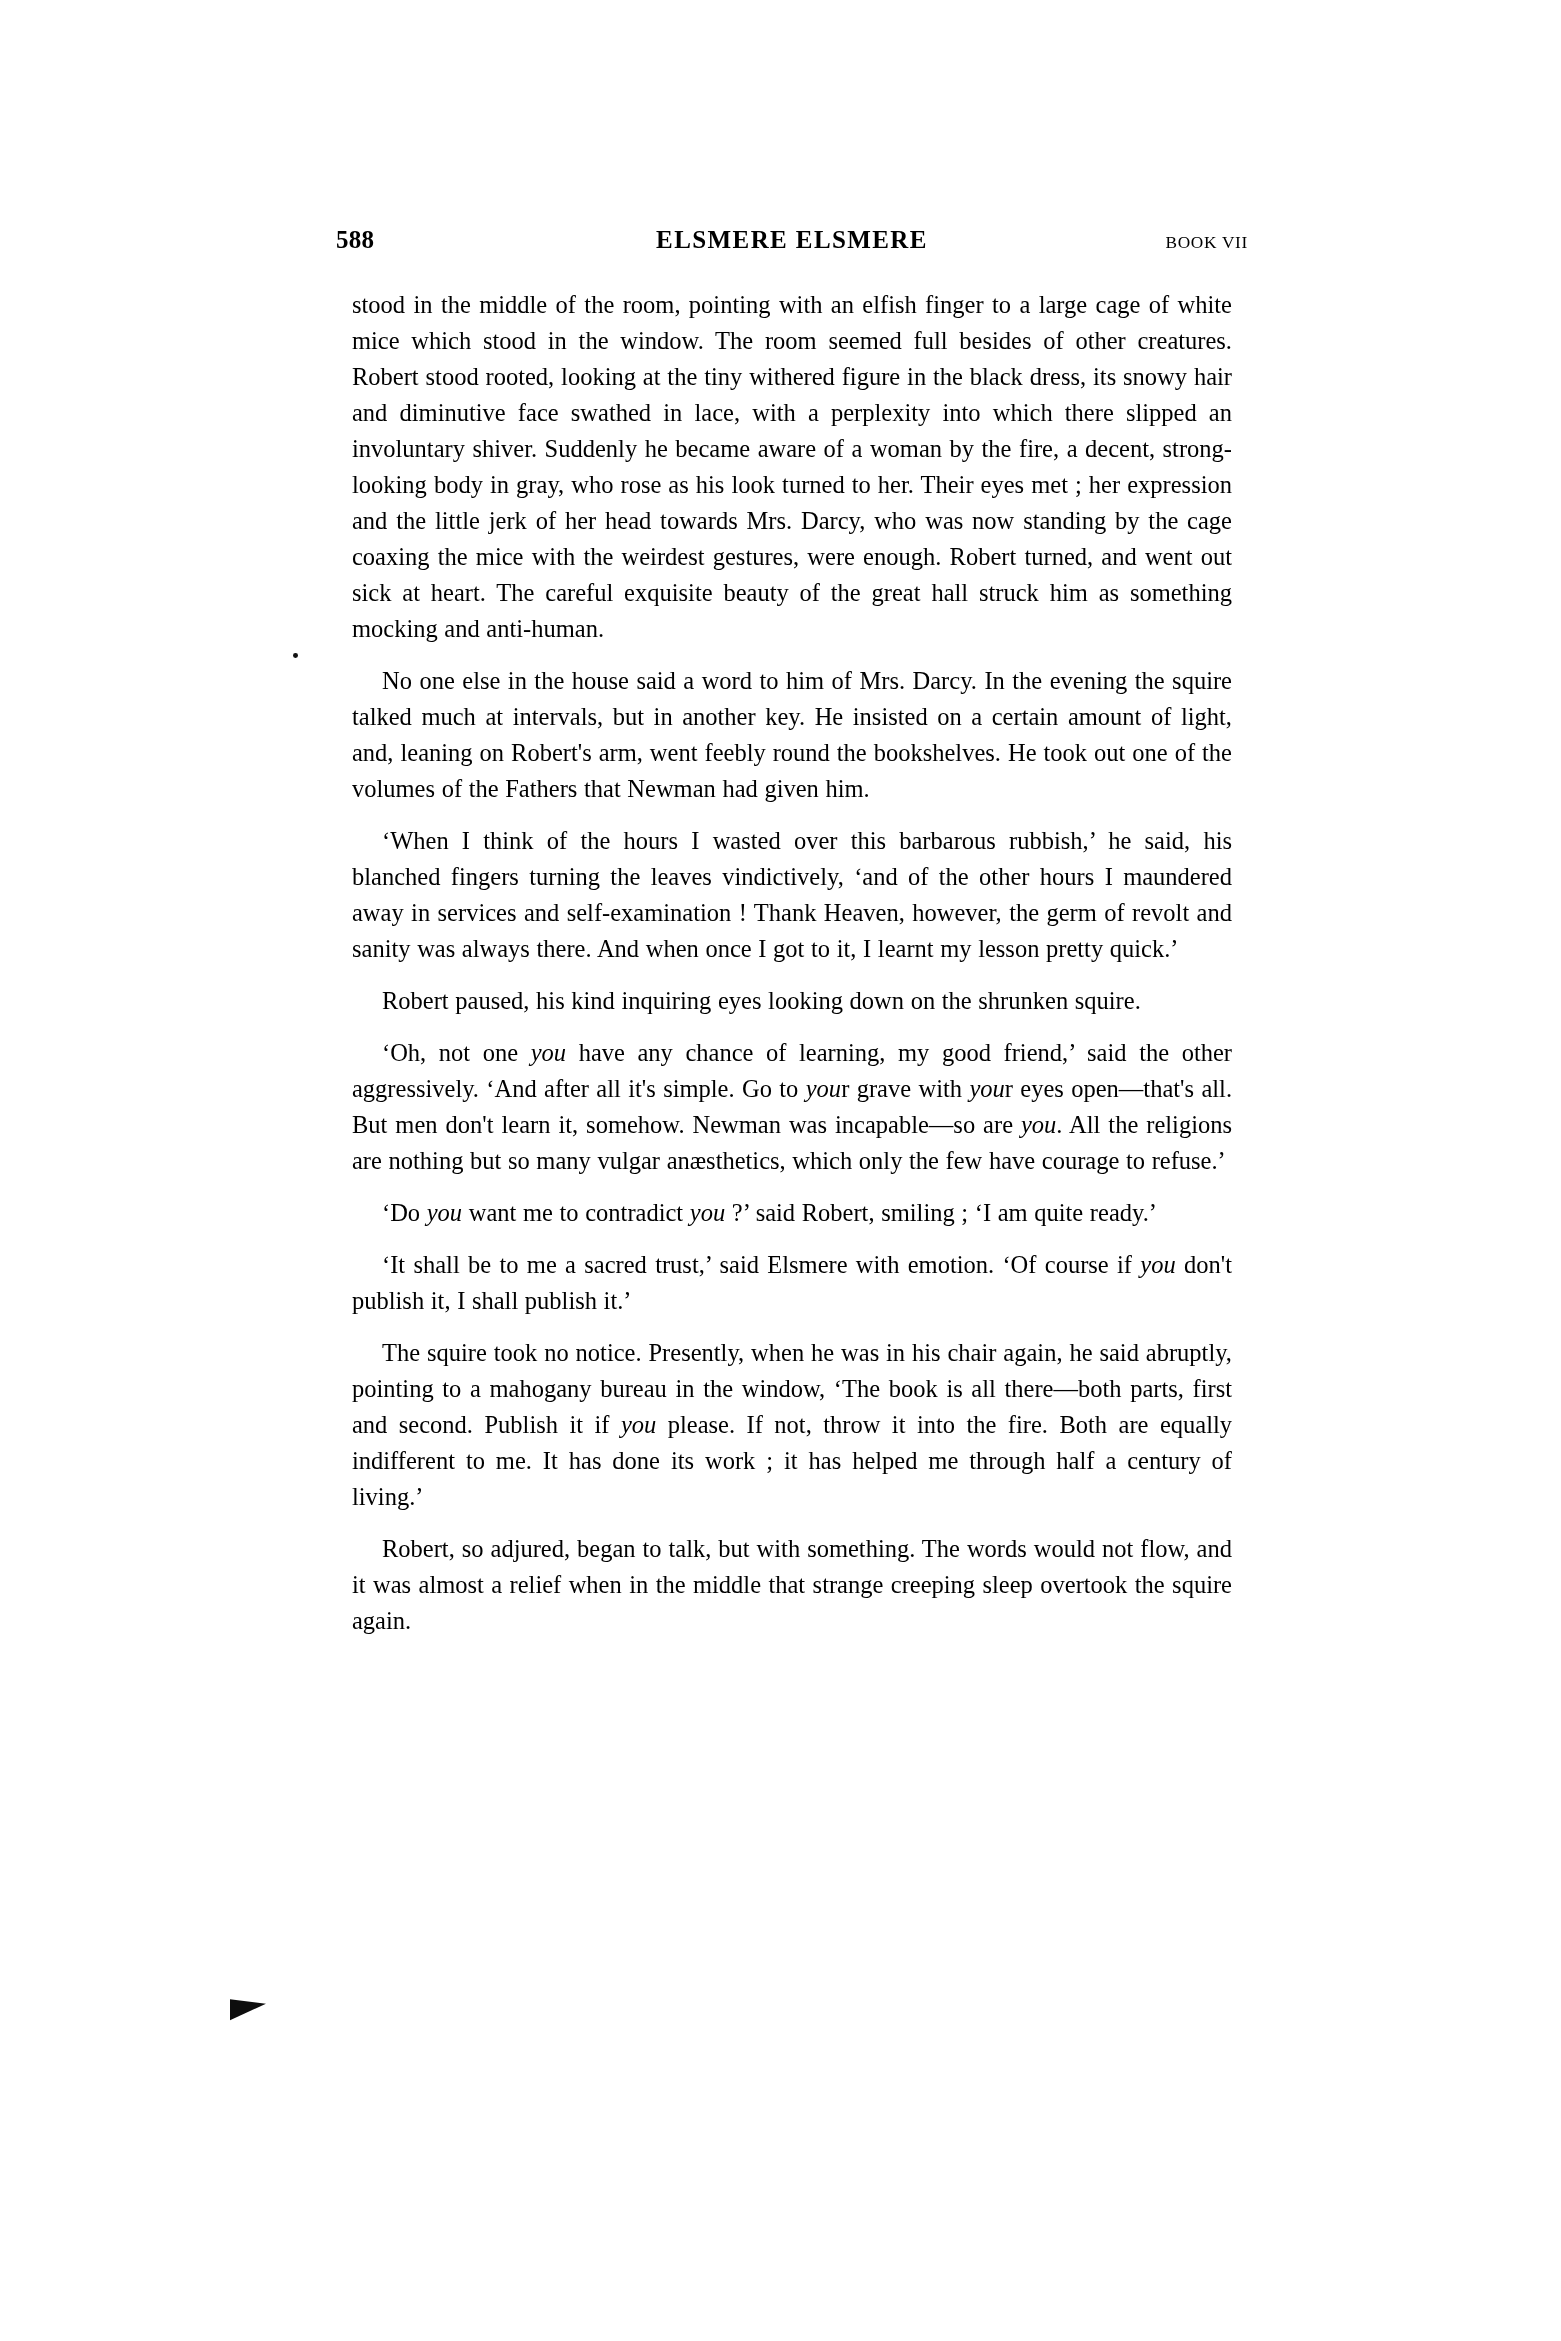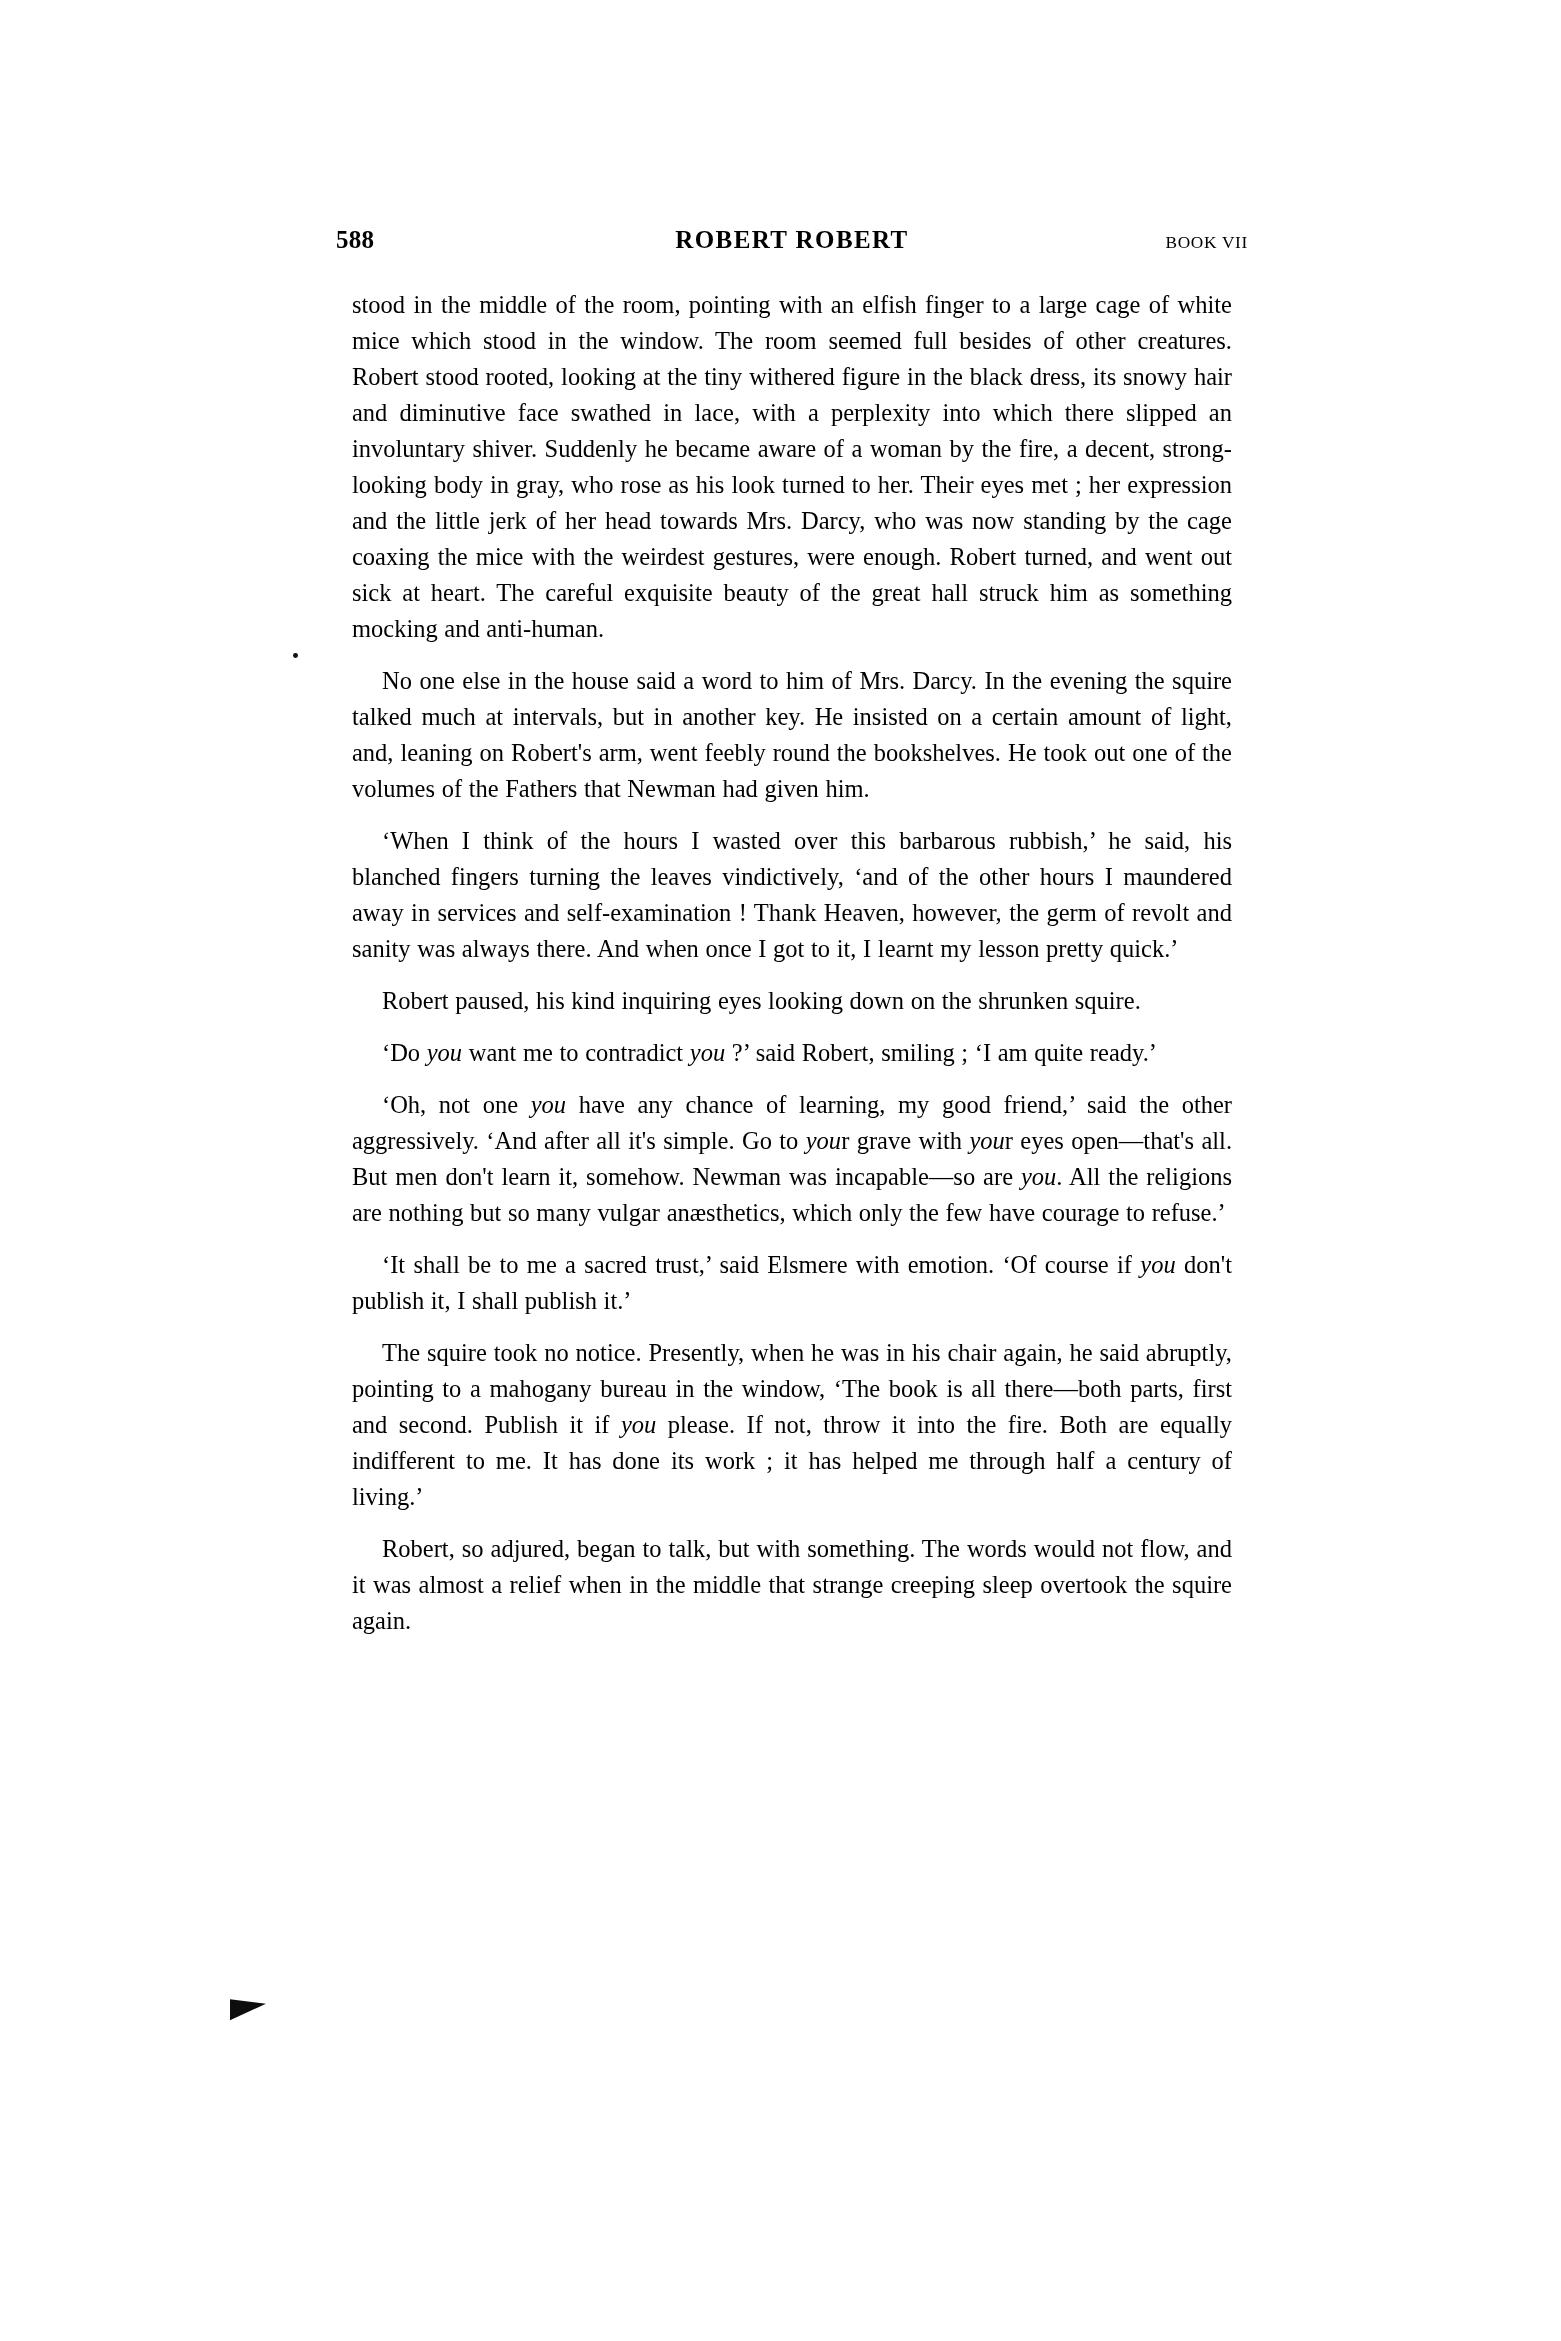--- a/index.html
+++ b/index.html
@@ -105,31 +105,31 @@
 </style>
 </head>
 <body>
 
 <div class="page">
 
   <div class="page-inner">
 
     <div class="running-head">
       <span class="folio">588</span>
-      <span class="head-title">ROBERT ROBERT</span>
+      <span class="head-title">ELSMERE ELSMERE</span>
       <span class="book-ref">BOOK VII</span>
     </div>
 
     <div class="body-text">
       <p class="no-indent">stood in the middle of the room, pointing with an elfish finger to a large cage of white mice which stood in the window. The room seemed full besides of other creatures. Robert stood rooted, looking at the tiny withered figure in the black dress, its snowy hair and diminutive face swathed in lace, with a perplexity into which there slipped an involuntary shiver. Suddenly he became aware of a woman by the fire, a decent, strong-looking body in gray, who rose as his look turned to her. Their eyes met ; her expression and the little jerk of her head towards Mrs. Darcy, who was now standing by the cage coaxing the mice with the weirdest gestures, were enough. Robert turned, and went out sick at heart. The careful exquisite beauty of the great hall struck him as something mocking and anti-human.</p>
       <p>No one else in the house said a word to him of Mrs. Darcy. In the evening the squire talked much at intervals, but in another key. He insisted on a certain amount of light, and, leaning on Robert's arm, went feebly round the bookshelves. He took out one of the volumes of the Fathers that Newman had given him.</p>
       <p>‘When I think of the hours I wasted over this barbarous rubbish,’ he said, his blanched fingers turning the leaves vindictively, ‘and of the other hours I maundered away in services and self-examination ! Thank Heaven, however, the germ of revolt and sanity was always there. And when once I got to it, I learnt my lesson pretty quick.’</p>
       <p>Robert paused, his kind inquiring eyes looking down on the shrunken squire.</p>
+      <p>‘Oh, not one <em>you</em> have any chance of learning, my good friend,’ said the other aggressively. ‘And after all it's simple. Go to <em>you</em>r grave with <em>you</em>r eyes open—that's all. But men don't learn it, somehow. Newman was incapable—so are <em>you</em>. All the religions are nothing but so many vulgar anæsthetics, which only the few have courage to refuse.’</p>
       <p>‘Do <em>you</em> want me to contradict <em>you</em> ?’ said Robert, smiling ; ‘I am quite ready.’</p>
-      <p>‘Oh, not one <em>you</em> have any chance of learning, my good friend,’ said the other aggressively. ‘And after all it's simple. Go to <em>you</em>r grave with <em>you</em>r eyes open—that's all. But men don't learn it, somehow. Newman was incapable—so are <em>you</em>. All the religions are nothing but so many vulgar anæsthetics, which only the few have courage to refuse.’</p>
       <p>‘It shall be to me a sacred trust,’ said Elsmere with emotion. ‘Of course if <em>you</em> don't publish it, I shall publish it.’</p>
       <p>The squire took no notice. Presently, when he was in his chair again, he said abruptly, pointing to a mahogany bureau in the window, ‘The book is all there—both parts, first and second. Publish it if <em>you</em> please. If not, throw it into the fire. Both are equally indifferent to me. It has done its work ; it has helped me through half a century of living.’</p>
       <p>Robert, so adjured, began to talk, but with something. The words would not flow, and it was almost a relief when in the middle that strange creeping sleep overtook the squire again.</p>
     </div>
 
   </div>
 
   <div class="margin-dot"></div>
   <div class="tail-mark"></div>
 

